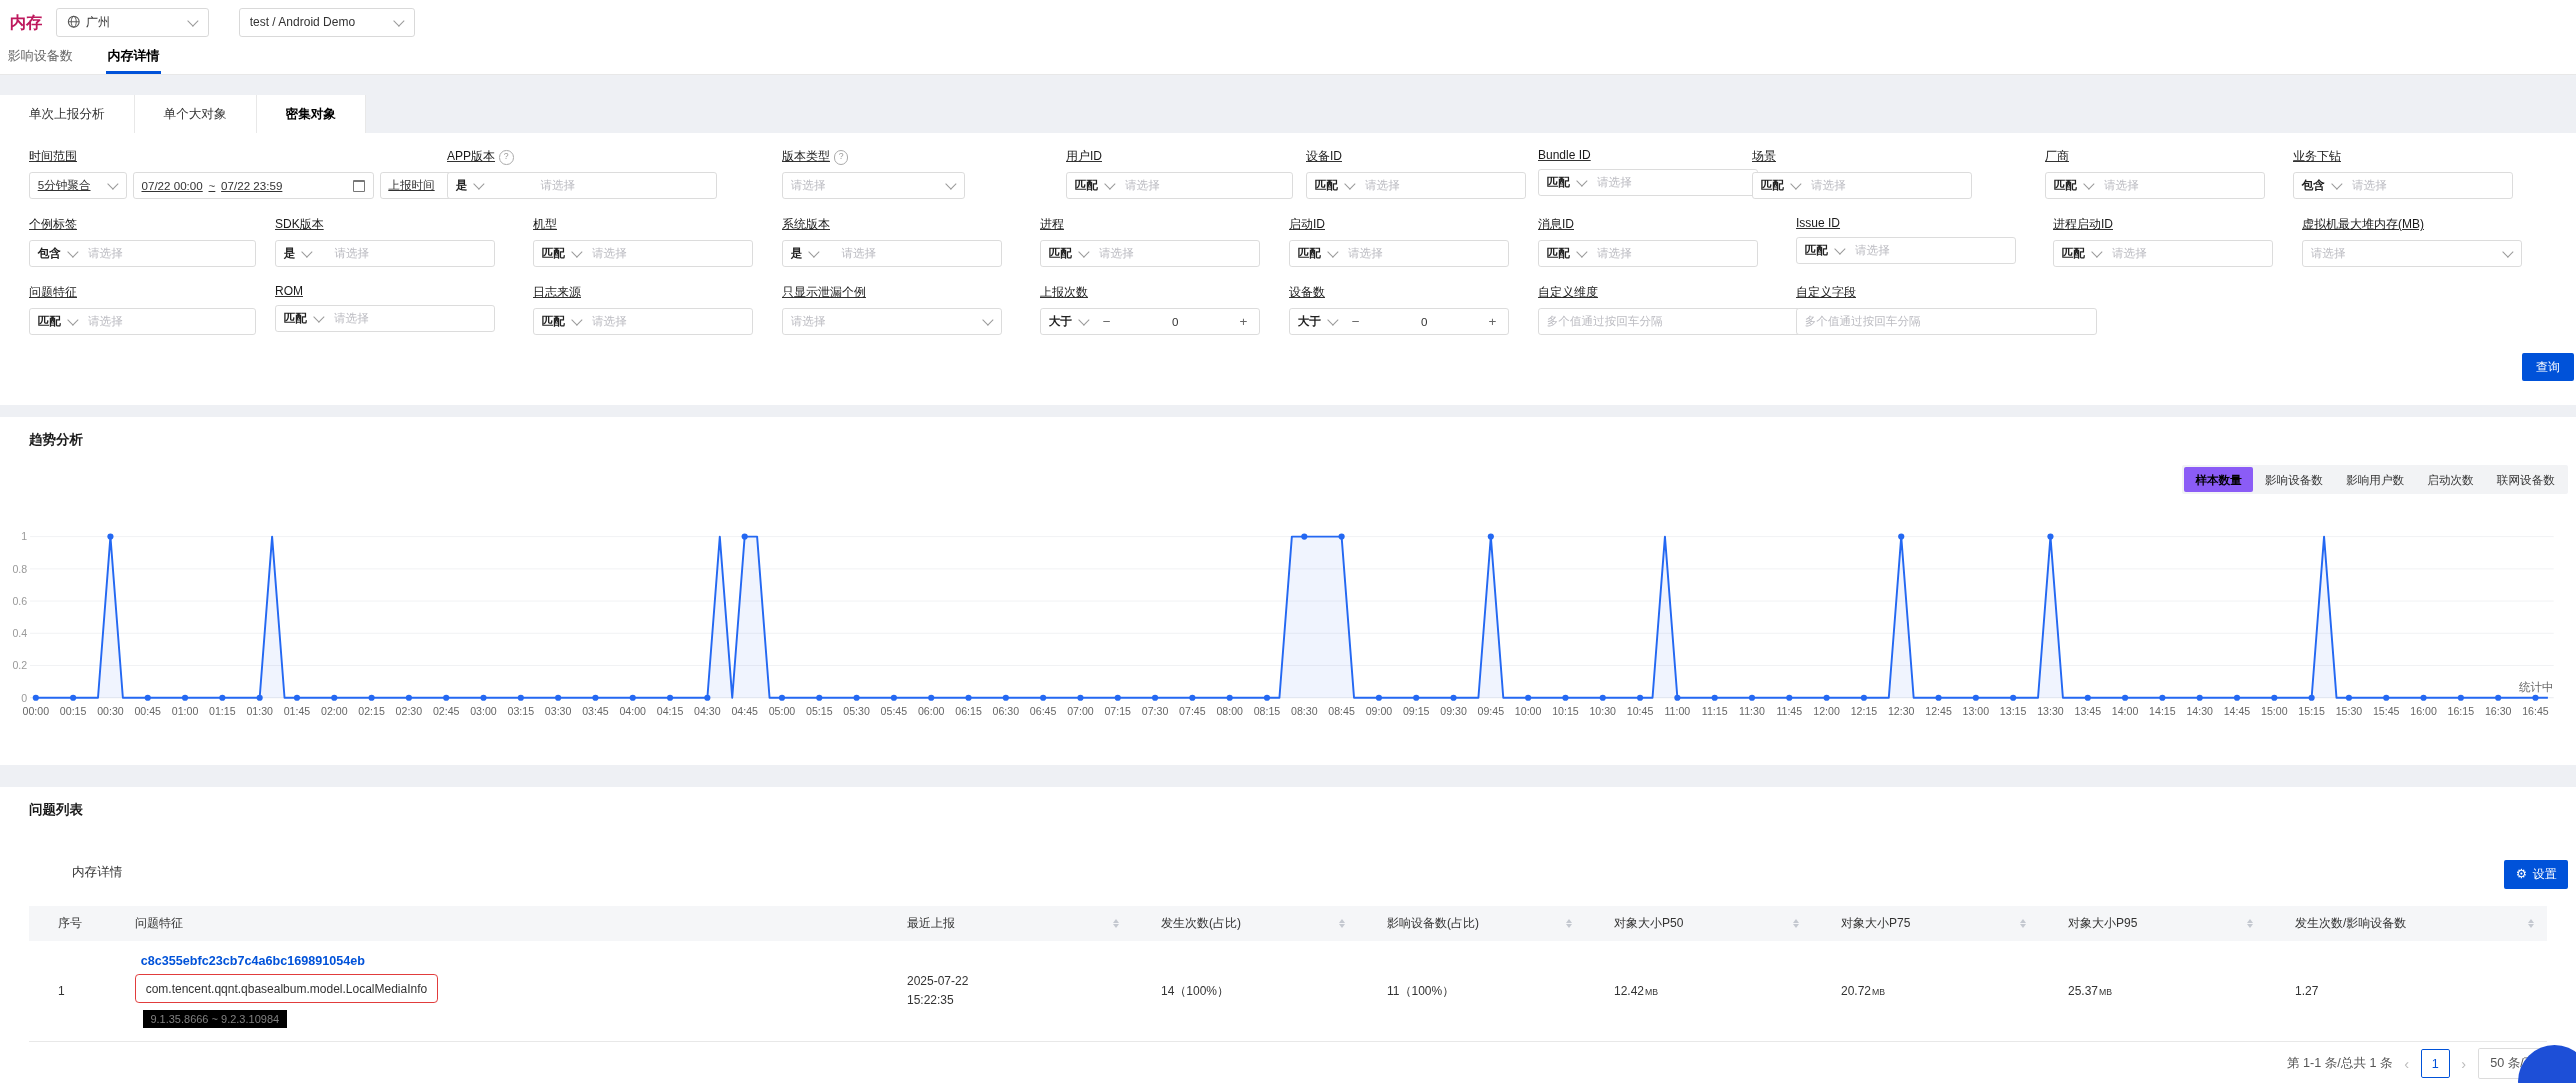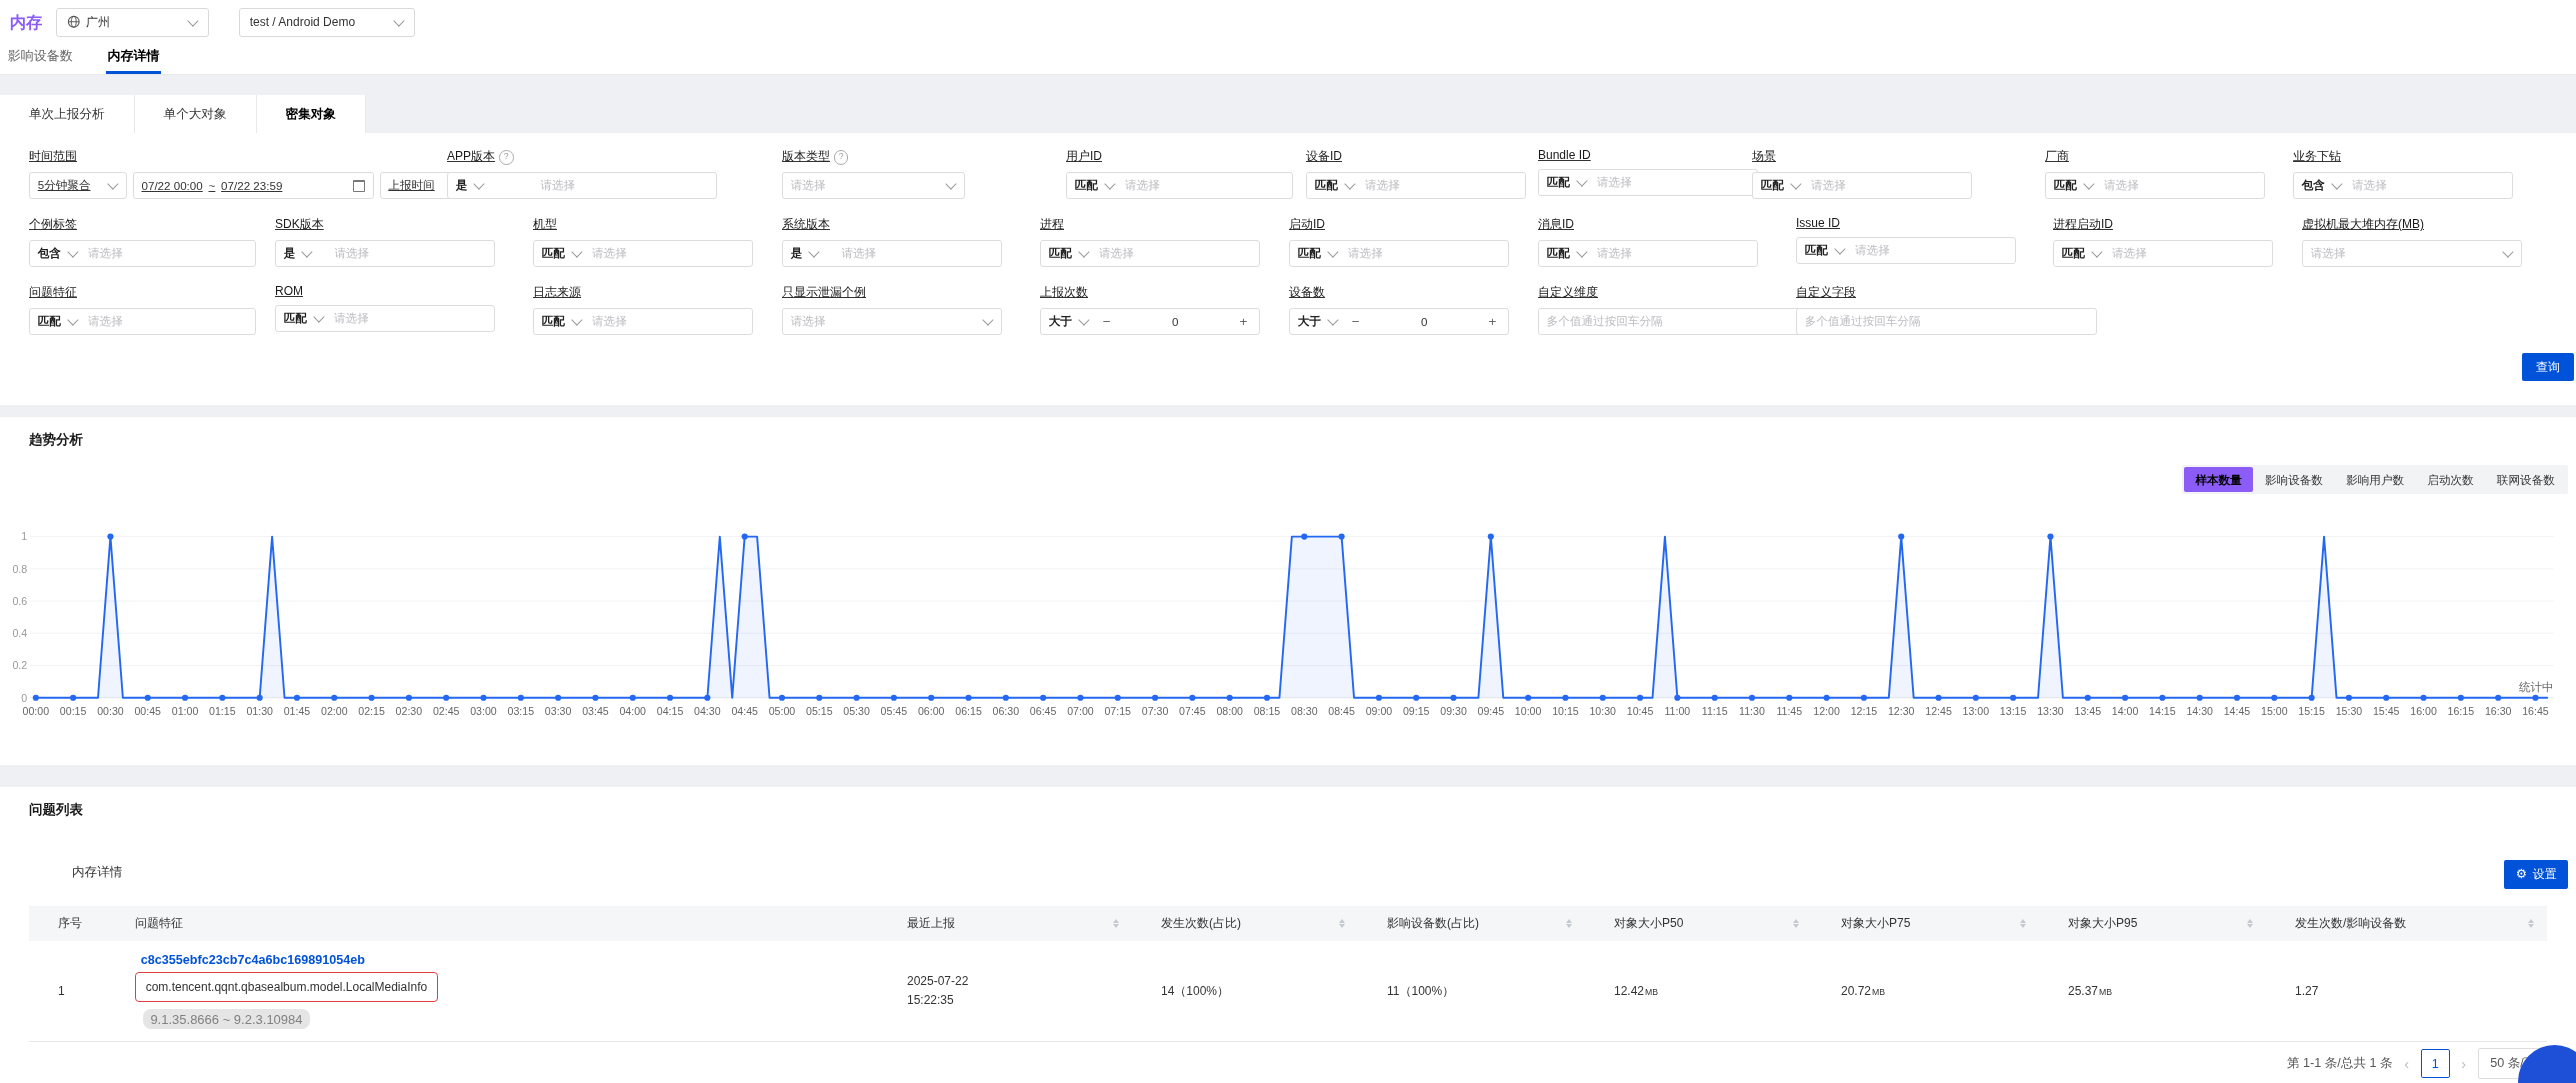--- a/index.html
+++ b/index.html
@@ -1,21 +1,21 @@
 <!DOCTYPE html>
 <html><head>
 <meta charset="utf-8">
 <title>内存详情</title>
 <style>
   html,body{margin:0;padding:0;width:2576px;height:1083px;overflow:hidden;
     background:#eef0f4;font-family:"Liberation Sans","DejaVu Sans",sans-serif;color:#333;font-size:12px;}
   .panel{position:absolute;left:0;right:0;background:#fff;}
   
   #hdr{top:0;height:74px;border-bottom:1px solid #e8e8e8;}
-  #app-title{position:absolute;left:9.7px;top:11.6px;font-size:16.4px;font-weight:bold;color:#8b5cf6;}
+  #app-title{position:absolute;left:9.7px;top:11.6px;font-size:16.4px;font-weight:bold;color:#be185d;}
   .hsel{position:absolute;top:7.7px;height:29px;border:1px solid #d9d9d9;border-radius:2.9px;background:#fff;
     display:flex;align-items:center;padding:0 9.7px;box-sizing:border-box;cursor:pointer;}
   #region-sel{left:56px;width:153px;}
   #project-sel{left:239px;width:176px;}
   .hsel .val{flex:1;font-size:12px;color:#333;white-space:nowrap;overflow:hidden;}
   .chev{width:6.8px;height:6.8px;border-right:1.4px solid #999;border-bottom:1.4px solid #999;
     transform:rotate(45deg);display:inline-block;flex:none;margin:-2.9px 1.9px 0 7.7px;}
   #main-tabs{position:absolute;left:5.8px;bottom:0;display:flex;gap:31px;}
   #main-tabs .tab{position:relative;padding:5.8px 1.9px 8.7px;font-size:13px;color:#666;cursor:pointer;}
   #main-tabs .tab.active{color:#000;font-weight:bold;}
@@ -62,21 +62,21 @@
   #issue-table td{height:100px;padding:0 0 0 29px;font-size:12px;color:#333;vertical-align:middle;
     border-bottom:1px solid #e8e8e8;background:#fff;}
   .thwrap{display:flex;align-items:center;}
   .sorticon{margin-left:auto;margin-right:13.5px;display:inline-flex;flex-direction:column;gap:1.9px;cursor:pointer;}
   .sorticon i{display:block;width:0;height:0;border-left:3.9px solid transparent;border-right:3.9px solid transparent;}
   .sorticon .up{border-bottom:4.8px solid #c4c8d0;}
   .sorticon .dn{border-top:4.8px solid #c4c8d0;}
   .issue-link{color:#0052d9;font-weight:bold;font-size:12.6px;cursor:pointer;display:inline-block;margin-left:5.8px;}
   .feature-box{display:inline-block;border:1.9px solid #e13c3c;border-radius:3.9px;padding:6.8px 9.7px;margin-top:5.8px;
     font-size:12px;color:#333;background:#fff;}
-  .ver-tag{display:inline-block;background:#e5e5e5;color:#818181;font-size:13px;padding:2.9px 7.7px;border-radius:8px;
+  .ver-tag{display:inline-block;background:#000000;color:#818181;font-size:11px;padding:2.9px 7.7px;border-radius:0;
     margin-top:6.8px;margin-left:7.7px;}
   .dt{line-height:19.3px;}
   .unit{font-size:8.7px;color:#333;margin-left:1px;}
   
   #pagination{position:absolute;right:13.5px;top:261px;display:flex;align-items:center;gap:9.7px;font-size:12.6px;color:#555;}
   .parrow{color:#bbb;font-size:14.5px;cursor:pointer;padding:0 1.9px;}
   #page-box{width:27px;height:27px;border:1px solid #0052d9;border-radius:1.9px;color:#0052d9;display:flex;
     align-items:center;justify-content:center;background:#fff;cursor:pointer;}
   #size-sel{height:29px;border:1px solid #dcdcdc;border-radius:1.9px;display:flex;align-items:center;
     padding:0 7.7px 0 11.6px;background:#fff;color:#555;cursor:pointer;}

